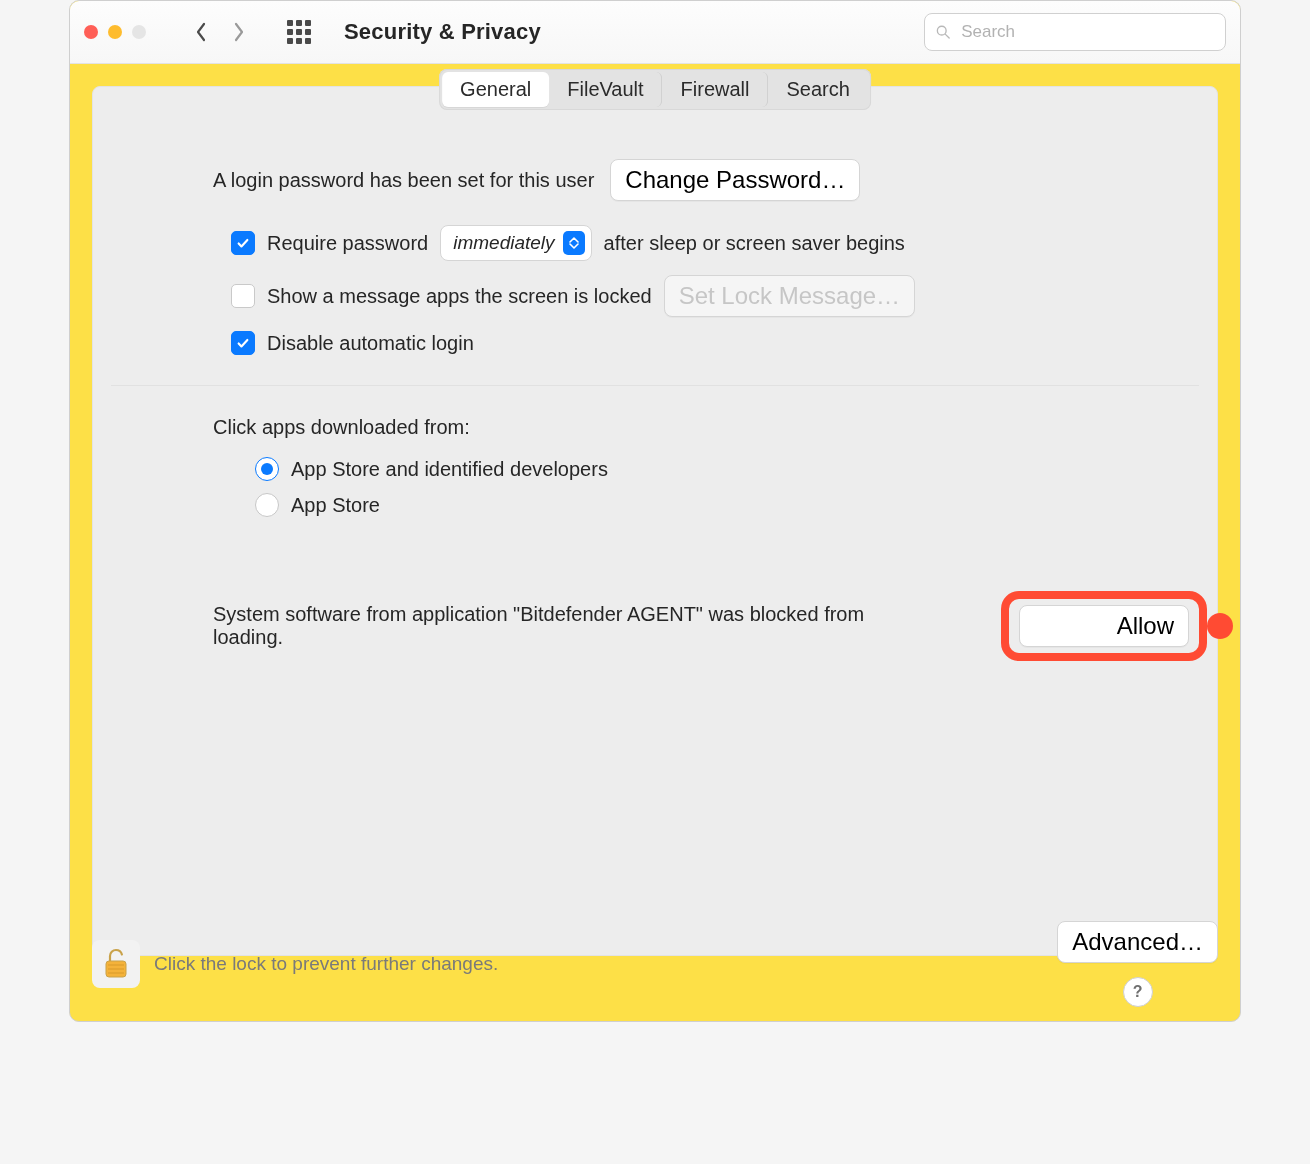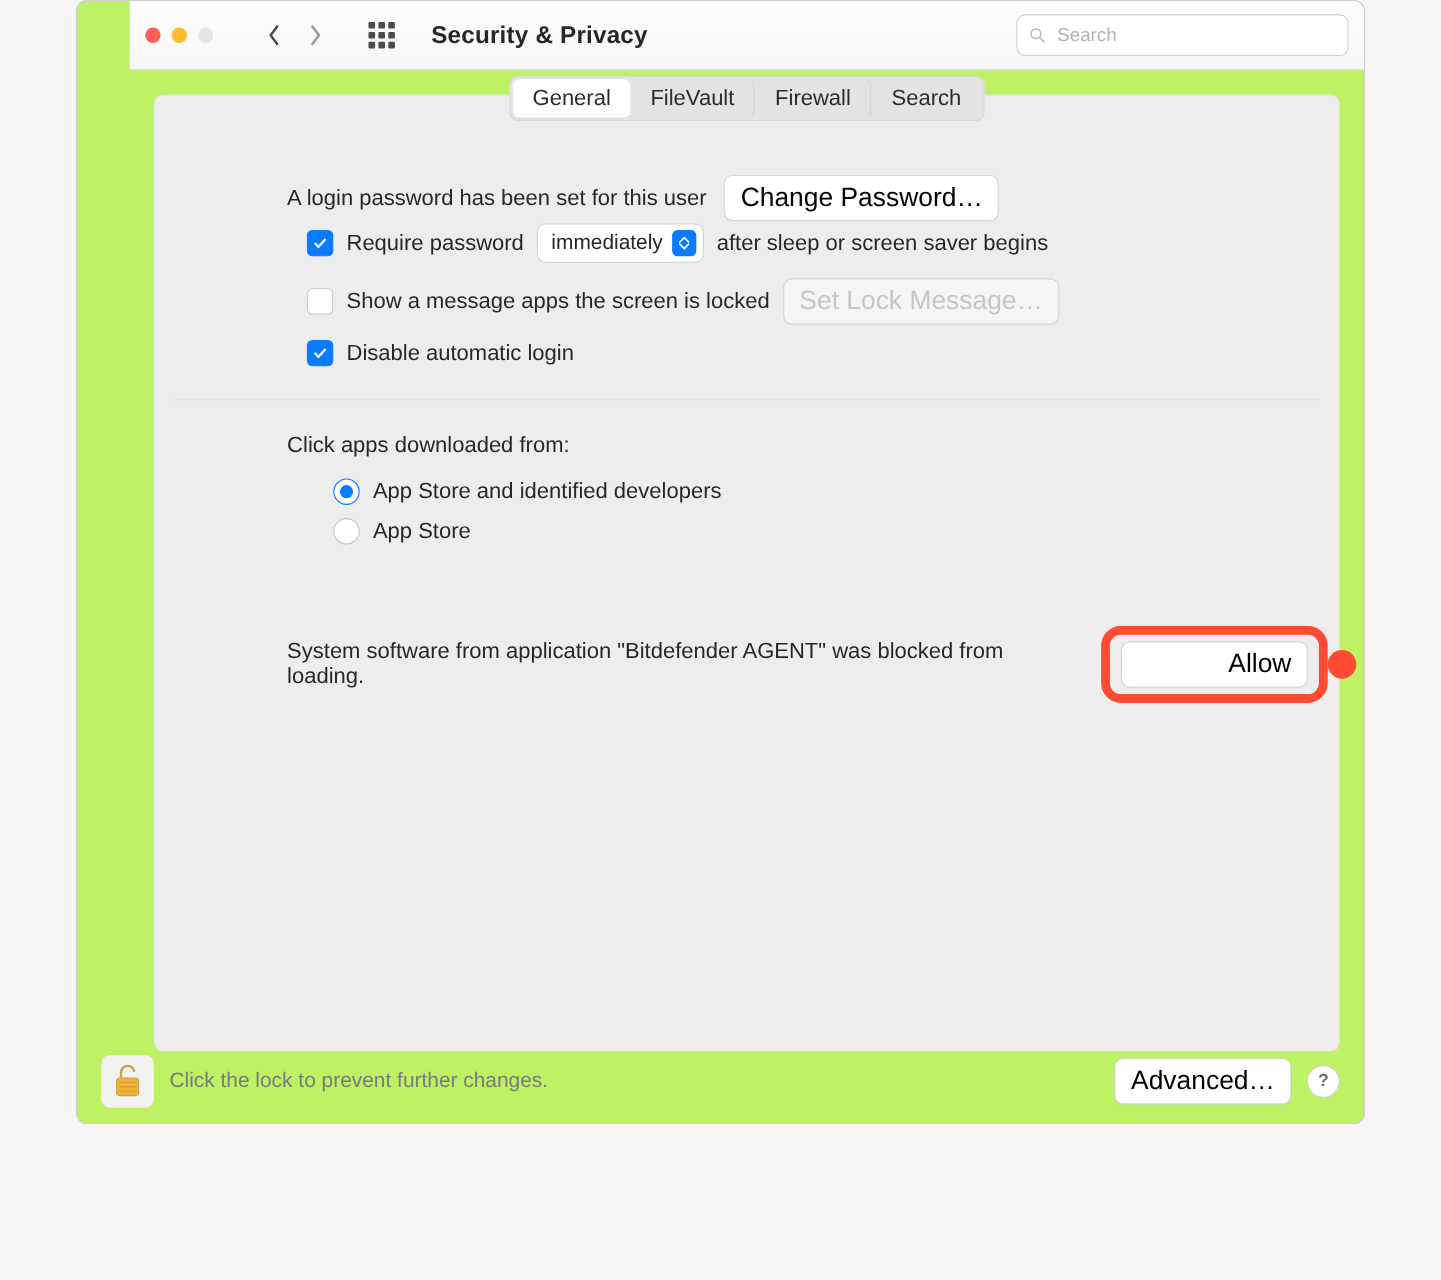--- a/index.html
+++ b/index.html
@@ -13,22 +13,22 @@
     --accent:#0a7aff;
     --accent2:#0a60ff;
     --tabseg:#e3e3e3;
     --white:#ffffff;
     --disabled:#c6c6c6;
     --highlight:#ff4b33; 
   }
   html,body{margin:0;padding:0;background:#f5f5f5;}
   body{font-family: -apple-system, "Helvetica Neue", Helvetica, Arial, sans-serif; color:var(--text);}
   .window{
-    width:1172px; height:1022px; margin:0 auto; background:#bef264; position:relative;
-    border:1px solid #cfcfcf; border-radius:10px; overflow:hidden; box-sizing:border-box;padding-left:48px;
+    width:1172px; height:1022px; margin:0 auto; background:#fde047; position:relative;
+    border:1px solid #cfcfcf; border-radius:10px; overflow:hidden; box-sizing:border-box;
   }
   
   .titlebar{
     height:62px; display:flex; align-items:center; gap:10px; padding:0 14px 0 14px;
     background:linear-gradient(#fdfdfd,#f7f7f7); border-bottom:1px solid var(--soft-border);
   }
   .traffic{display:flex; gap:10px; align-items:center; margin-right:8px;}
   .dot{width:14px;height:14px;border-radius:50%;}
   .dot.red{background:#ff5f57;}
   .dot.yellow{background:#febc2e;}
@@ -57,36 +57,36 @@
   .tabs{
     position:absolute; top:-18px; left:50%; transform:translateX(-50%);
     display:flex; background:var(--tabseg); border-radius:8px; padding:3px; box-shadow:inset 0 0 0 1px #d8d8d8;
   }
   .tab{
     padding:6px 18px; font-size:20px; color:#2b2b2b; border-radius:6px; cursor:default;
   }
   .tab.sep{border-right:1px solid #cfcfcf;}
   .tab.active{background:#fff; box-shadow:0 1px 0 rgba(0,0,0,.05);}
   .section{padding:72px 120px 0 120px;}
-  .row{display:flex; align-items:center; gap:16px; margin-bottom:2px; font-size:20px;}
+  .row{display:flex; align-items:center; gap:16px; margin-bottom:24px; font-size:20px;}
   .row .label{white-space:nowrap;}
   .btn{
     background:#fff; border:1px solid #d5d5d5; border-radius:8px; padding:6px 14px; font-size:24px;
     box-shadow:0 1px 0 rgba(0,0,0,.03);
   }
   .btn.disabled{color:var(--disabled); background:#f5f5f5;}
   .check{display:flex; align-items:center; gap:12px; font-size:20px; margin-left:18px; margin-bottom:14px;}
   .checkbox{
     width:22px; height:22px; border-radius:5px; border:1px solid #c9c9c9; background:#fff; display:flex; align-items:center; justify-content:center;
   }
   .checkbox.checked{background:var(--accent); border-color:var(--accent);}
   .checkbox.checked svg{display:block;}
   .checkbox svg{display:none; width:14px; height:14px; color:#fff;}
   .select{
-    display:flex; align-items:center; gap:8px; background:#fff; border:1px solid #d5d5d5; border-radius:8px; padding:5px 6px 5px 12px; font-size:19px;
+    display:flex; align-items:center; gap:8px; background:#fff; border:1px solid #d5d5d5; border-radius:8px; padding:5px 6px 5px 12px; font-size:19px;font-style:italic;
   }
   .select .stepper{width:22px;height:24px;background:var(--accent);border-radius:5px; display:flex; flex-direction:column; align-items:center; justify-content:center; color:#fff;}
   .select .stepper svg{width:10px;height:7px;}
   .divider{height:1px;background:#e1e1e1;margin:30px 18px;}
   .group-title{font-size:20px; margin-left:120px; margin-top:18px;}
   .radios{margin:18px 0 0 162px;}
   .radio{display:flex; align-items:center; gap:12px; font-size:20px; margin-bottom:12px;}
   .radio .r{
     width:22px;height:22px;border-radius:50%;border:1.5px solid #c7c7c7;background:#fff; display:flex; align-items:center; justify-content:center;
   }
@@ -102,21 +102,21 @@
   }
   .allow-wrap .btn{min-width:170px; text-align:right;}
   .dot-ann{position:absolute; right:-44px; top:50%; transform:translateY(-50%); width:26px;height:26px;border-radius:50%;background:var(--highlight);}
   
   .footer{
     position:absolute; left:22px; right:22px; bottom:14px; display:flex; align-items:center; gap:14px;
   }
   .lock{width:48px;height:48px;border-radius:8px;background:#f2f2f2;display:flex;align-items:center;justify-content:center;}
   .lock svg{width:30px;height:34px;}
   .footer-text{color:#7a7a7a; font-size:19px;}
-  .footer .right{margin-left:auto; display:flex; align-items:center; gap:14px;}
+  .footer .right{margin-left:auto; display:flex; align-items:center; gap:14px;flex-direction:column;}
   .help{width:28px;height:28px;border-radius:50%;border:1px solid #cfcfcf;display:flex;align-items:center;justify-content:center;color:#6f6f6f;background:#fff;font-weight:600;}
 </style>
 </head>
 <body>
 
 <div class="window">
 
   <div class="titlebar">
     <div class="traffic">
       <div class="dot red"></div>

